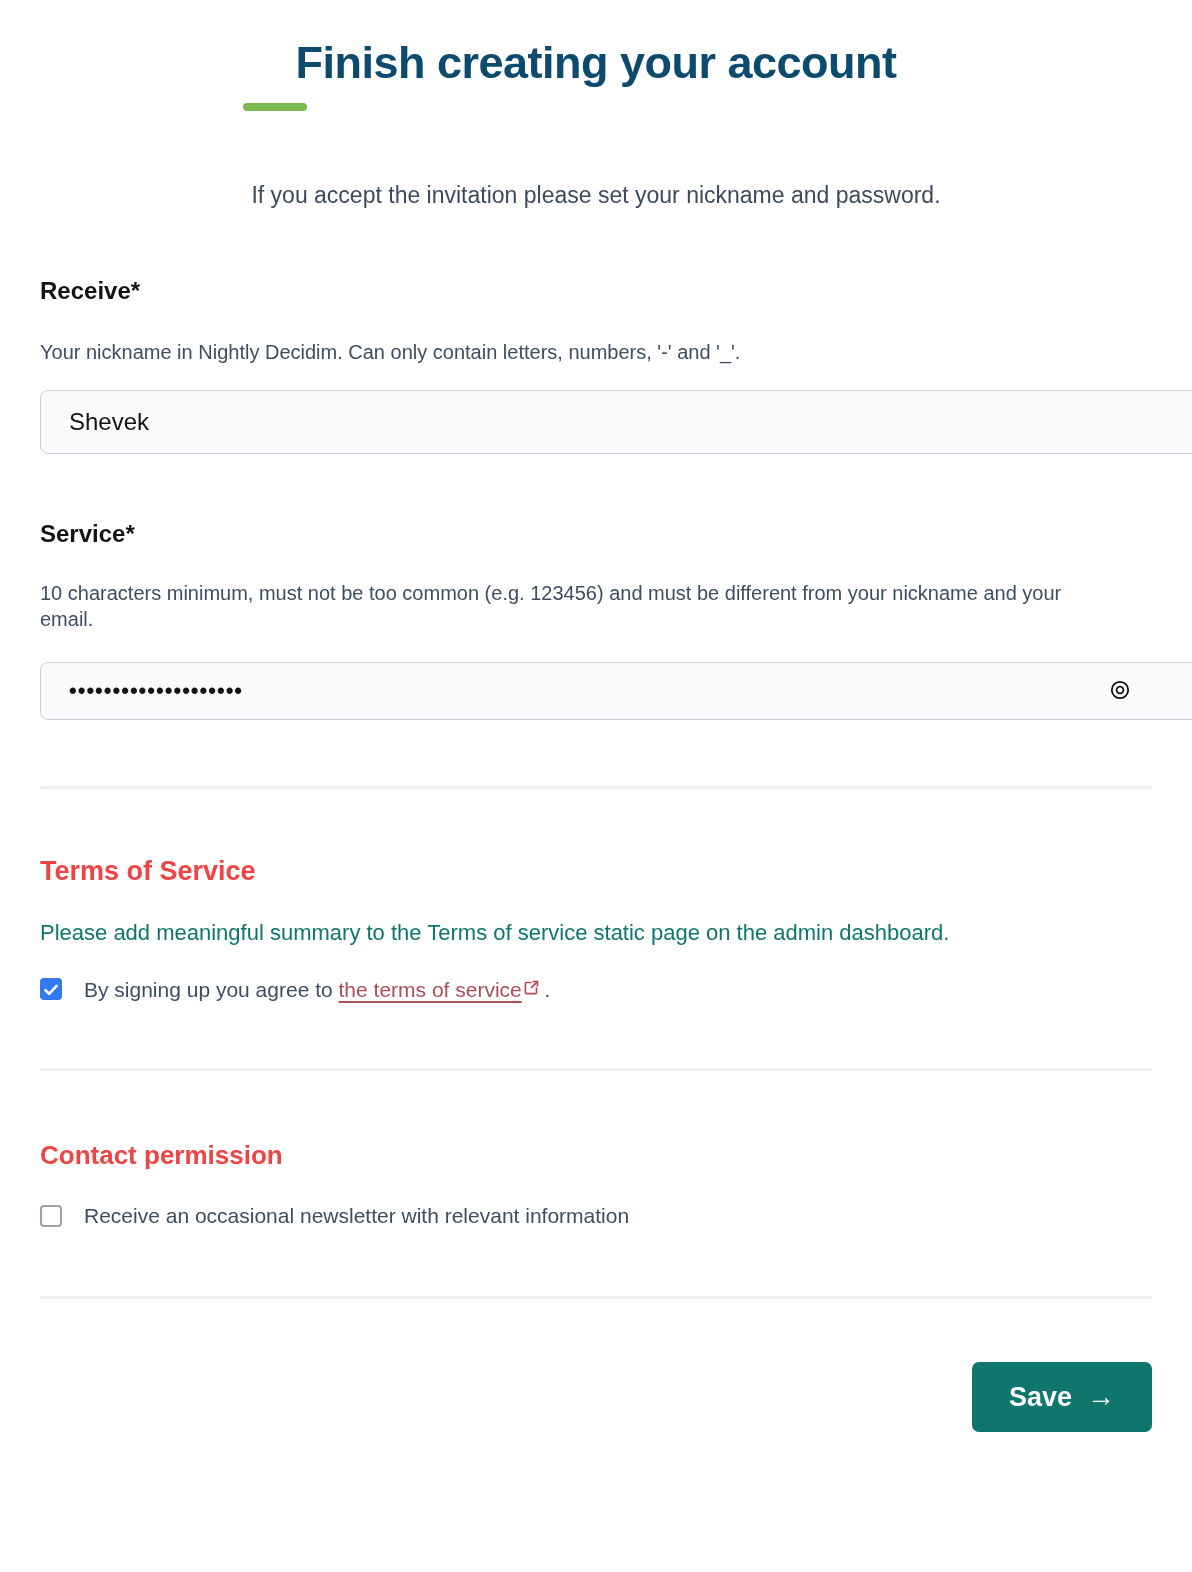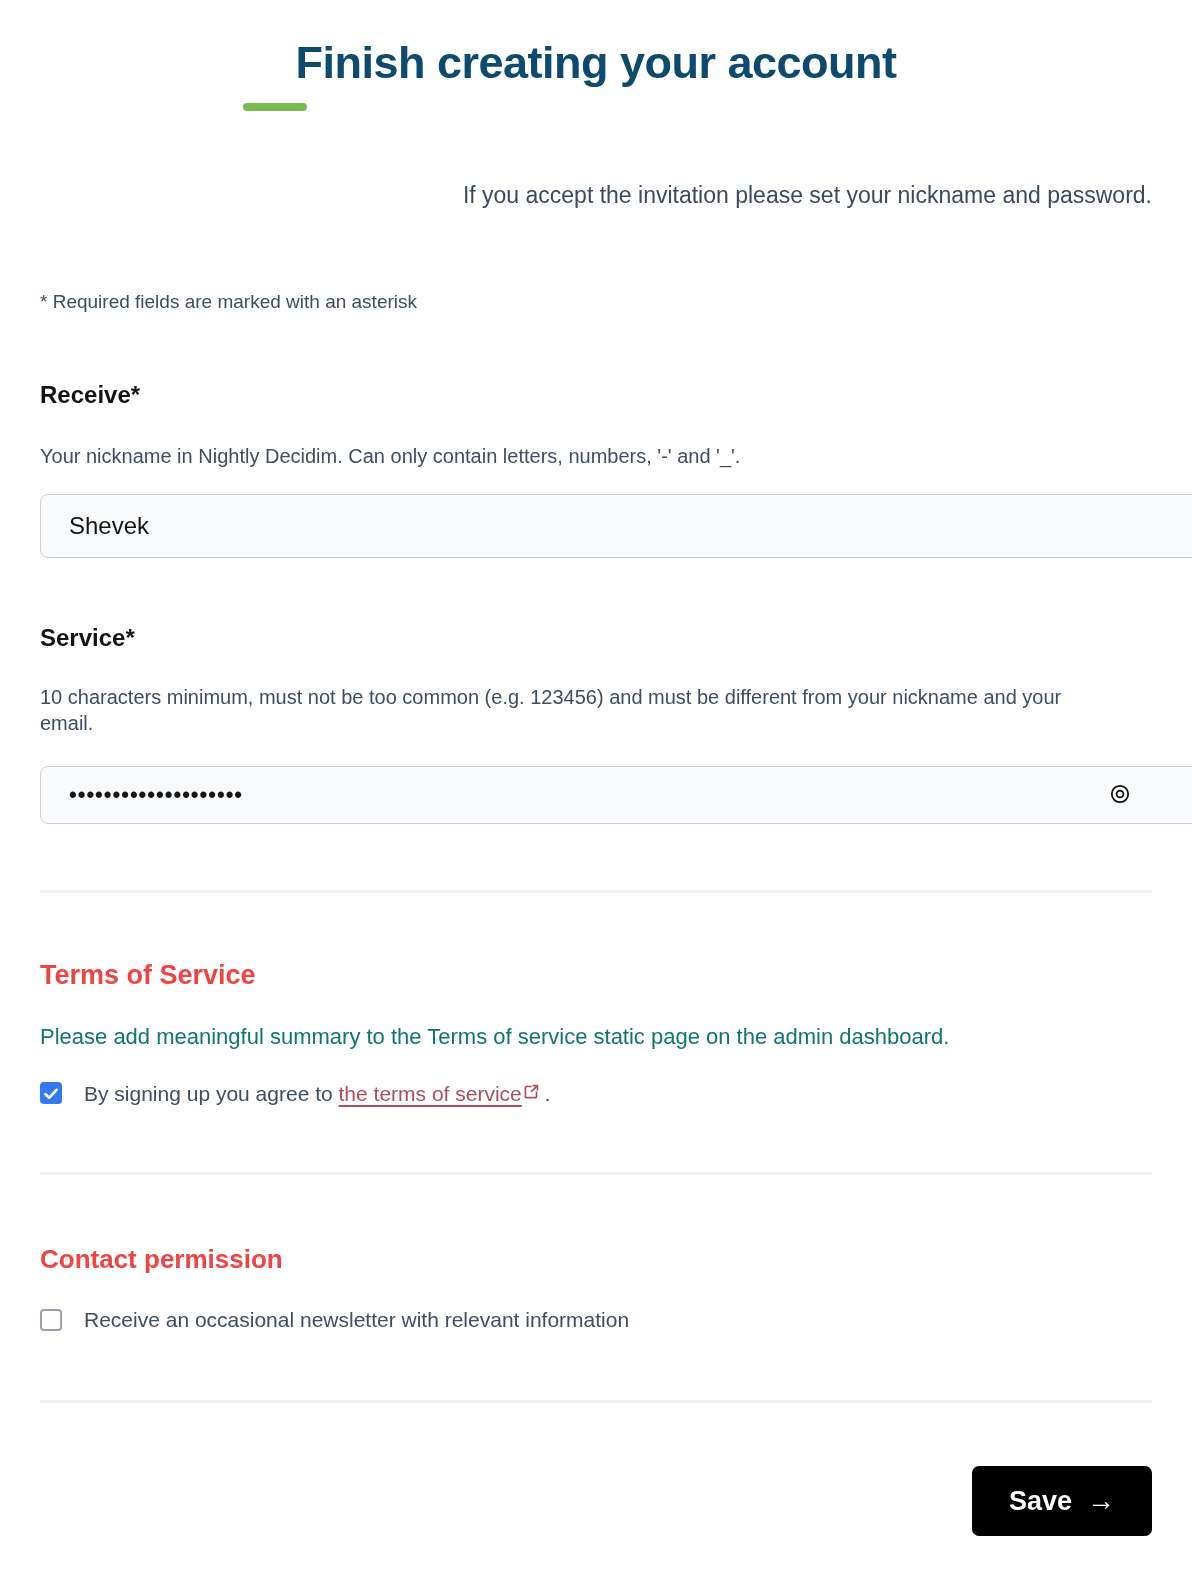--- a/index.html
+++ b/index.html
@@ -30,21 +30,21 @@
     color: #0c4a6e;
   }
   .title-underline {
     width: 64px;
     height: 8px;
     border-radius: 4px;
     margin: 10px 0 0 203px;
   }
   .subtitle {
     margin: 69px 0 0 0;
-    text-align: right;
+    text-align: center;
     font-size: 23px;
     line-height: 30px;
     color: #3d4a5c;
   }
 
   .required-note {
     margin: 80px 0 0 0;
     font-size: 19px;
     line-height: 24px;
     color: #3f4d61;
@@ -190,21 +190,20 @@
 </head>
 <body>
 
 <div class="container">
 
   <h1 class="page-title">Finish creating your account</h1>
   <div class="title-underline" id="title-underline" style="background: rgb(122, 186, 80);"></div>
 
   <p class="subtitle">If you accept the invitation please set your nickname and password.</p>
 
-  <p class="required-note">* Required fields are marked with an asterisk</p>
 
   <div>
     <div class="field-label">Receive*</div>
     <p class="field-help">Your nickname in Nightly Decidim. Can only contain letters, numbers, '-' and '_'.</p>
     <input class="text-input" type="text" value="Shevek" style="">
   </div>
 
   <div>
     <div class="field-label password">Service*</div>
     <p class="field-help password">10 characters minimum, must not be too common (e.g. 123456) and must be different from your nickname and your email.</p>
@@ -251,18 +250,18 @@
   <div>
     <h2 class="section-heading contact">Contact permission</h2>
     <div class="checkbox-row newsletter">
       <span class="checkbox unchecked"></span>
       <span>Receive an occasional newsletter with relevant information</span>
     </div>
   </div>
 
   <hr class="divider d3" style="background: rgb(239, 241, 245);">
 
-  <button class="save-button" id="save-button" style="background: #000000;">
+  <button class="save-button" id="save-button" style="background: #0f766e;">
     <span>Save</span>
     <span class="save-arrow">→</span>
   </button>
 
 </div>
 
 </body></html>

